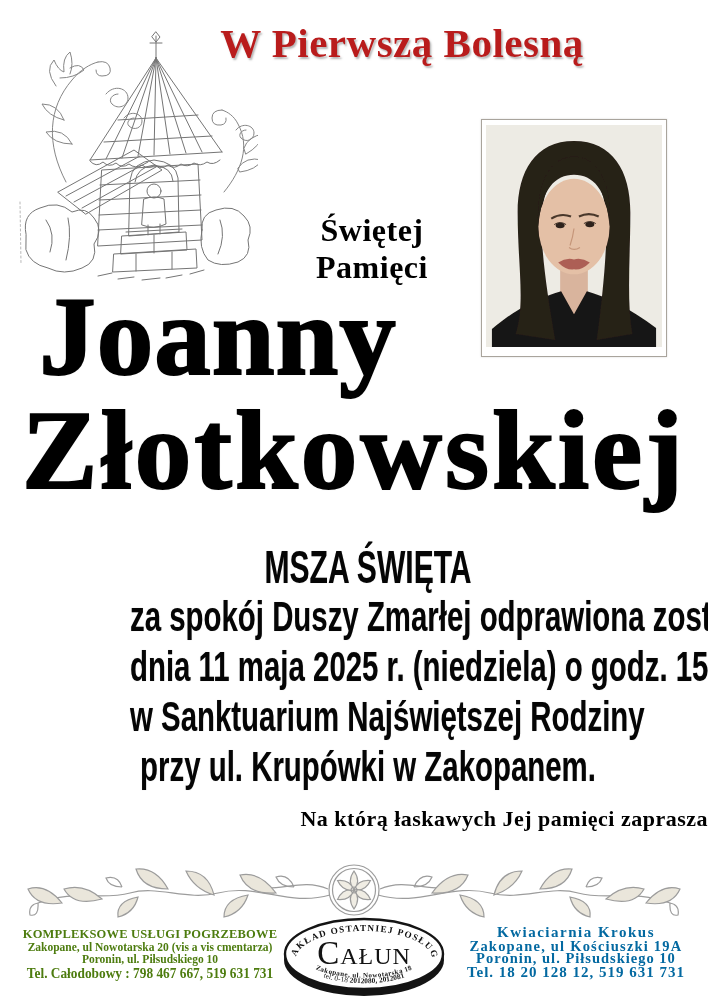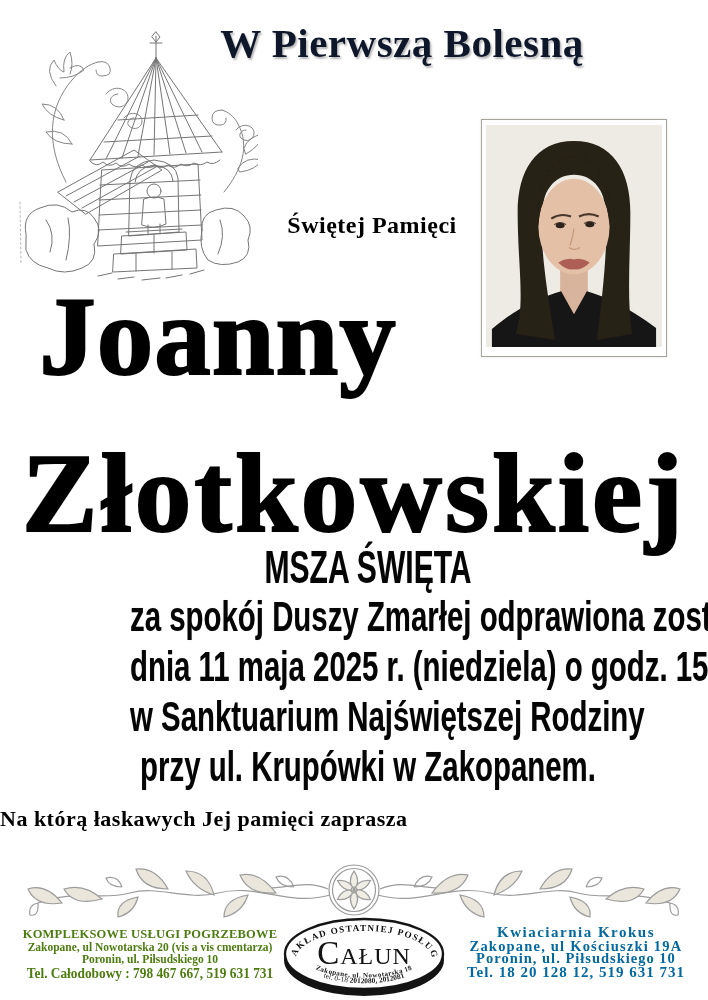--- a/index.html
+++ b/index.html
@@ -4,64 +4,63 @@
 <style>
   html,body { margin:0; padding:0; background:#ffffff; }
   .poster {
     position:relative; width:708px; height:1000px; background:#ffffff;
     font-family:"Liberation Serif", serif; color:#000; overflow:hidden;
   }
   
   .header {
     position:absolute; top:22px; left:96px; right:0; text-align:center;
     font-size:41px; font-weight:700; line-height:42px; letter-spacing:0.5px;
-    color:#0f172a; text-shadow:1.5px 1.5px 2px rgba(110,110,110,0.5);
+    color:#b91c1c; text-shadow:1.5px 1.5px 2px rgba(110,110,110,0.5);
   }
   
   .chapel { position:absolute; left:6px; top:24px; }
   
   .memory {
     position:absolute; top:212px; left:272px; width:200px; text-align:center;
-    font-size:24px; font-weight:700; letter-spacing:0.5px;
+    font-size:32px; font-weight:700; letter-spacing:0.5px;
   }
   
   .photo {
     position:absolute; left:481px; top:119px; width:186px; height:238px;
     background:#ffffff; border:1px solid #a9a49c; box-sizing:border-box;
     padding:5px 4px 9px 4px; box-shadow:0 0 2px rgba(0,0,0,0.15);
   }
   .photo svg { display:block; }
   
   .name1 {
     position:absolute; top:279px; left:0; width:436px; text-align:center;
     font-size:113px; font-weight:700; line-height:1; letter-spacing:1px;
     -webkit-text-stroke:2px #000; text-shadow:0 0 2px rgba(90,90,90,0.35);
     white-space:nowrap;
   }
   .name2 {
     position:absolute; top:393px; left:0; right:0; text-align:center;
     font-size:113px; font-weight:700; line-height:1; letter-spacing:3px;
     -webkit-text-stroke:2px #000; text-shadow:0 0 2px rgba(90,90,90,0.35);
     white-space:nowrap;
-    margin-top:43px;
   }
   
   .mass {
     position:absolute; top:542px; left:0; right:0; text-align:center;
     font-family:"Liberation Sans", sans-serif; font-weight:700; color:#050505;padding-left:28px;
   }
   .mass .line {
     height:50px; line-height:50px; font-size:42px; white-space:nowrap;
     transform:scaleX(0.70); transform-origin:50% 50%;
     text-shadow:0 0 1px rgba(80,80,80,0.4);
   }
   .mass .title { font-size:47px; transform:scaleX(0.64); }
   
   .invite {
-    position:absolute; top:806px; left:0; right:0; text-align:left;
+    position:absolute; top:806px; left:0; right:0; text-align:right;
     font-size:22px; font-weight:700; line-height:26px; letter-spacing:0.5px;
   }
   
   .flourish { position:absolute; left:18px; top:858px; }
   
   .f-left {
     position:absolute; top:928px; left:4px; width:292px; text-align:center;
     font-weight:700; color:#4d7c0f;
   }
   .f-left .l1 { font-size:12.5px; line-height:13px; letter-spacing:0.2px; }

